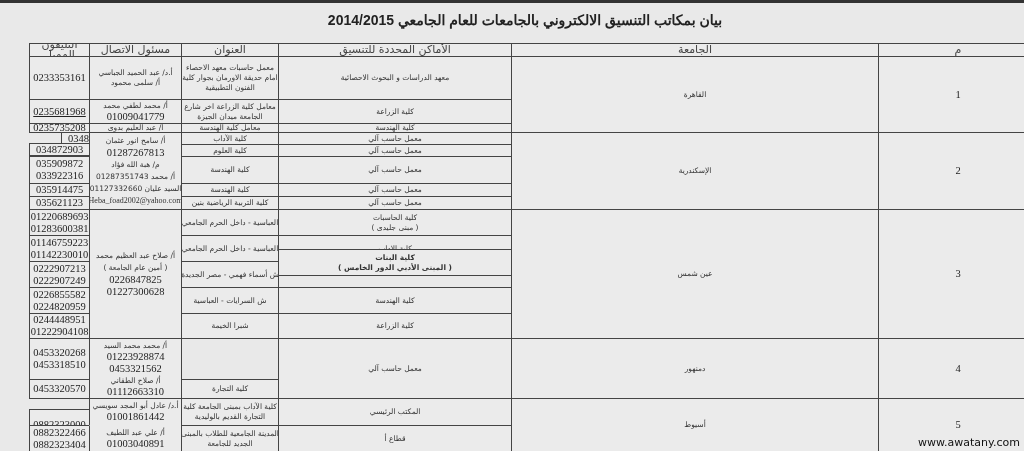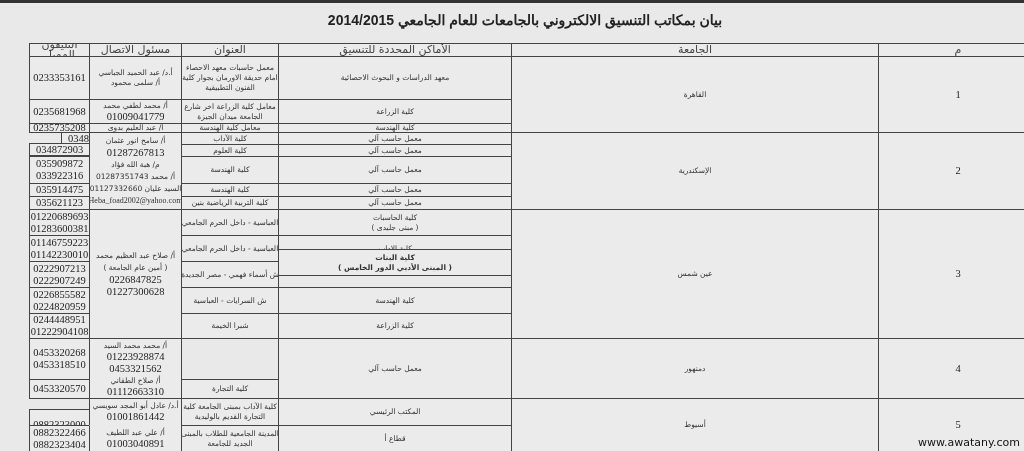--- a/index.html
+++ b/index.html
@@ -61,21 +61,21 @@
   </div>
   <div class="cell" style="left:249px;top:13px;width:234px;height:44px;">
       <span>معهد الدراسات و البحوث الاحصائية</span>
     </div>
   <div class="cell" style="left:152px;top:13px;width:98px;height:44px;">
     <span class="line">معمل حاسبات معهد الاحصاء</span>
     <span class="line">امام حديقة الاورمان بجوار كلية</span>
     <span class="line">الفنون التطبيقية</span>
   </div>
 
-  <div class="cell num" style="left:0;top:56px;width:61px;height:25px;">
+  <div class="cell num" style="left:0;top:56px;width:61px;height:25px;text-decoration:underline;">
       <span>0235681968</span>
     </div>
   <div class="cell" style="left:60px;top:56px;width:93px;height:25px;">
     <span class="line">أ/ محمد لطفي محمد</span>
     <span class="line num">01009041779</span>
   </div>
   <div class="cell" style="left:152px;top:56px;width:98px;height:25px;">
     <span class="line">معامل كلية الزراعة اخر شارع</span>
     <span class="line">الجامعة ميدان الجيزة</span>
   </div>

